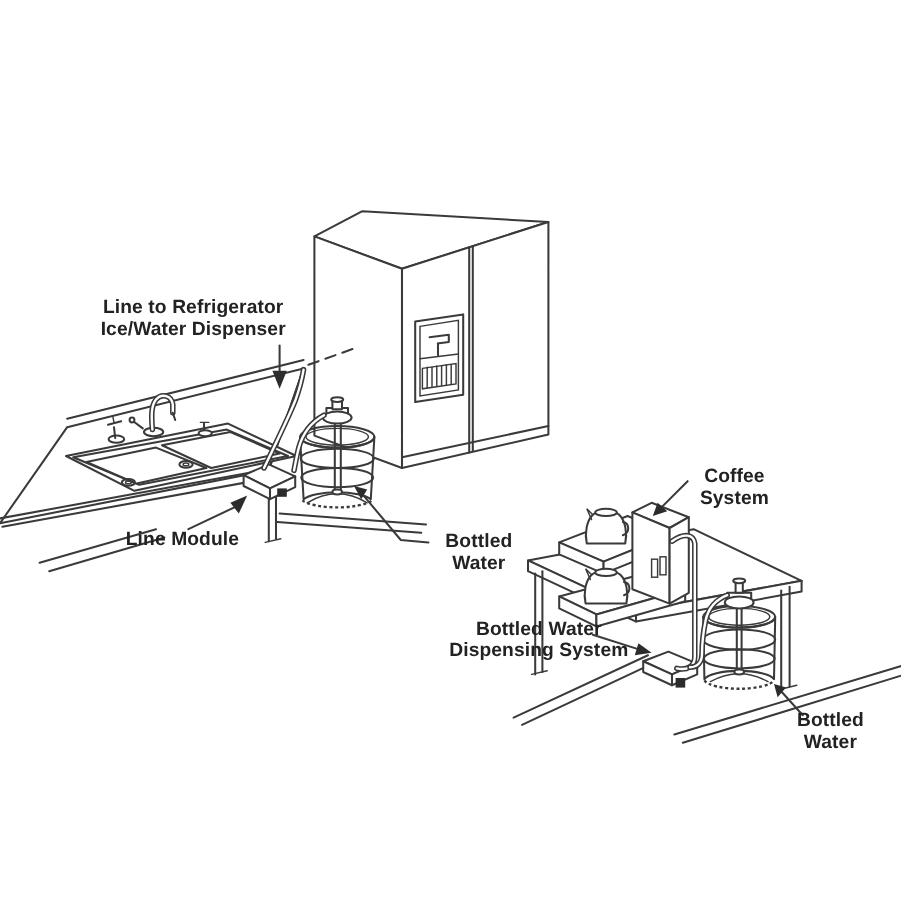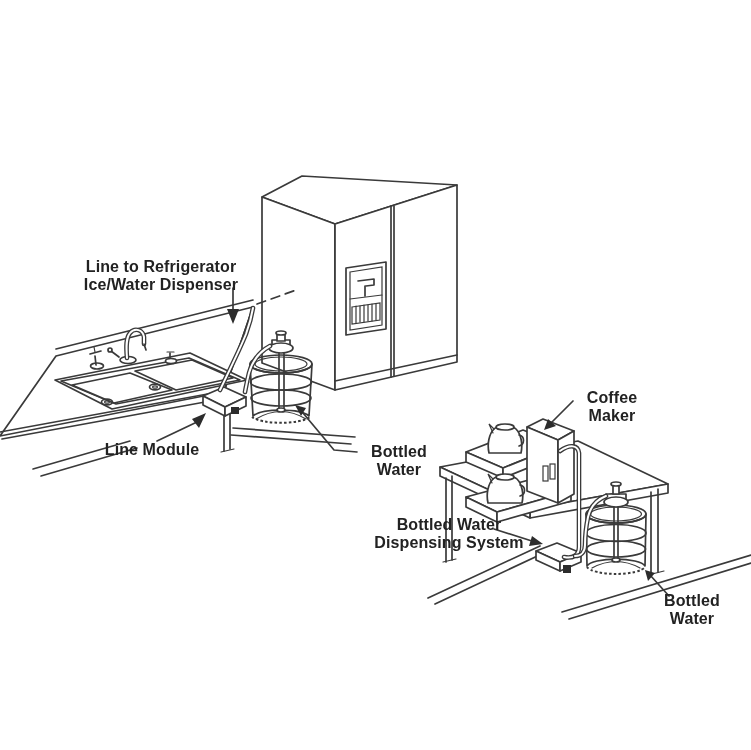--- a/index.html
+++ b/index.html
@@ -2,21 +2,21 @@
 <html><head>
 <meta charset="utf-8">
 <style>
   html,body{margin:0;padding:0;background:#ffffff;}
   .stage{position:relative;width:751px;height:750px;background:#ffffff;overflow:hidden;
          font-family:"Liberation Sans",sans-serif;}
   .stage svg{position:absolute;left:0;top:0;}
   .lbl{position:absolute;transform:translateX(-50%);text-align:center;
        font-weight:bold;font-size:16px;line-height:1.13;letter-spacing:.1px;
        color:#222;white-space:pre-line;}
-  .lbl-fridge-line{left:161px;top:248px;margin-top:10px;}
+  .lbl-fridge-line{left:161px;top:248px;}
   .lbl-pump-module{left:152px;top:441px;}
   .lbl-bw-left{left:399px;top:443px;}
   .lbl-coffee{left:612px;top:389px;}
   .lbl-bwds{left:449px;top:516px;}
   .lbl-bw-right{left:692px;top:592px;}
   
   .ln{stroke:#3a3a3a;stroke-width:1.7;fill:none;stroke-linecap:round;stroke-linejoin:round;}
   .thin{stroke:#3a3a3a;stroke-width:1.2;fill:none;stroke-linecap:round;}
   .fillw{fill:#ffffff;stroke:#3a3a3a;stroke-width:1.7;stroke-linejoin:round;}
   .solid{fill:#2c2c2c;stroke:none;}
@@ -228,19 +228,19 @@
     <polygon class="solid" points="645,570 655,573 648,581"></polygon>
   </g>
 </svg>
 
   <div class="lbl lbl-fridge-line">Line to Refrigerator
 Ice/Water Dispenser</div>
   <div class="lbl lbl-pump-module">Line Module</div>
   <div class="lbl lbl-bw-left">Bottled
 Water</div>
   <div class="lbl lbl-coffee">Coffee
-Maker</div>
+System</div>
   <div class="lbl lbl-bwds">Bottled Water
 Dispensing System</div>
   <div class="lbl lbl-bw-right">Bottled
 Water</div>
 
 </div>
 
 </body></html>

